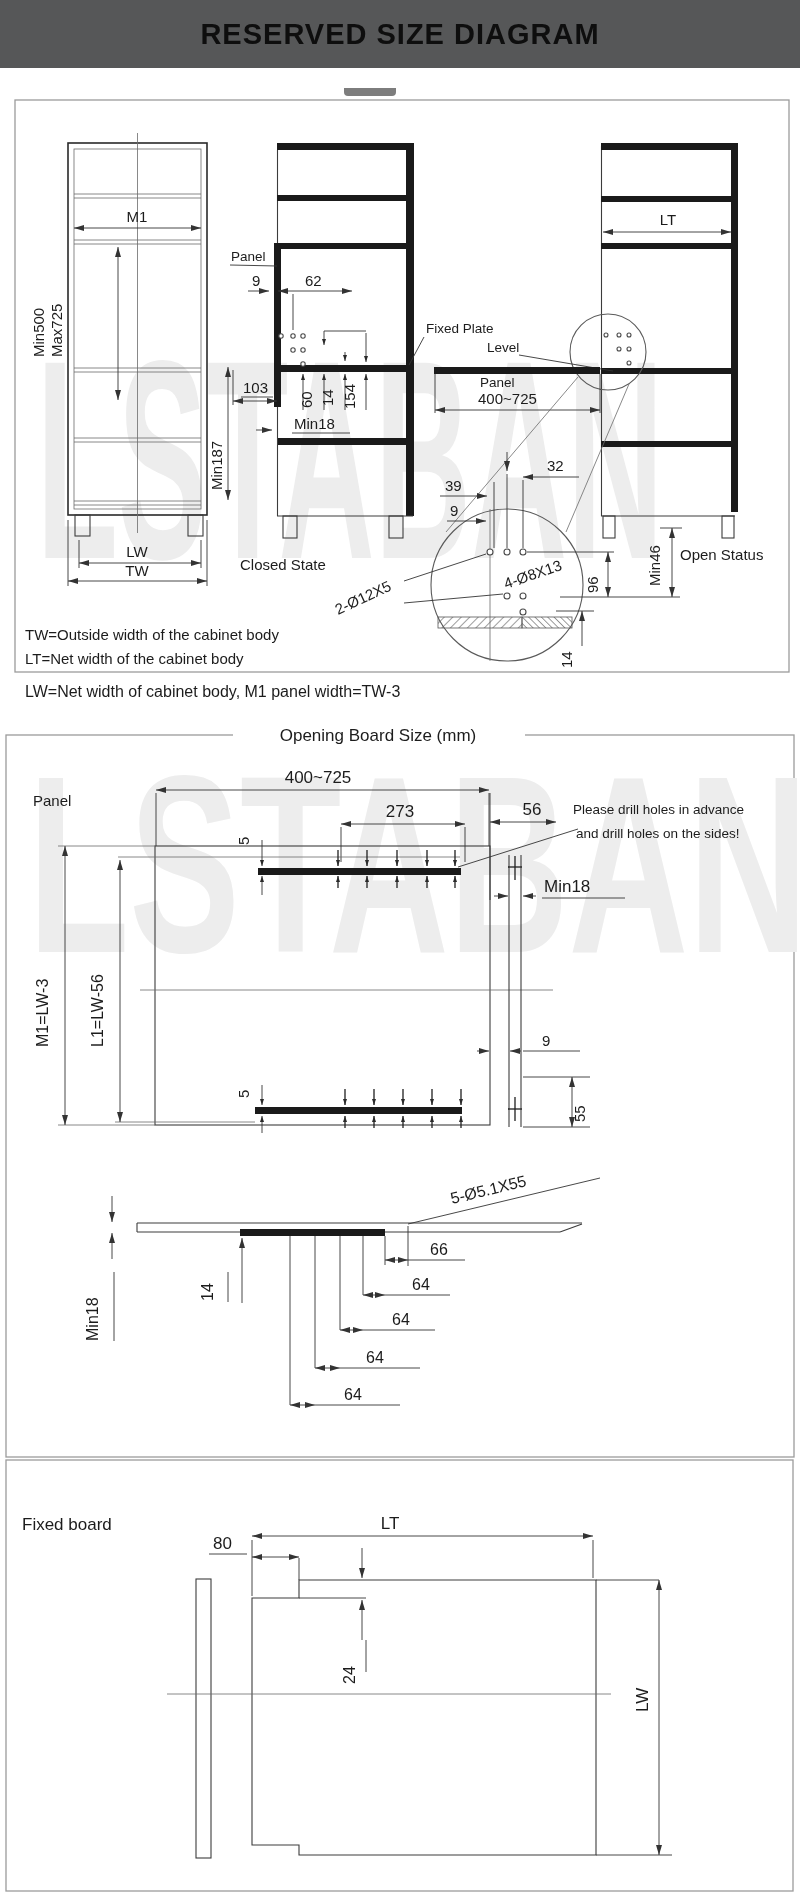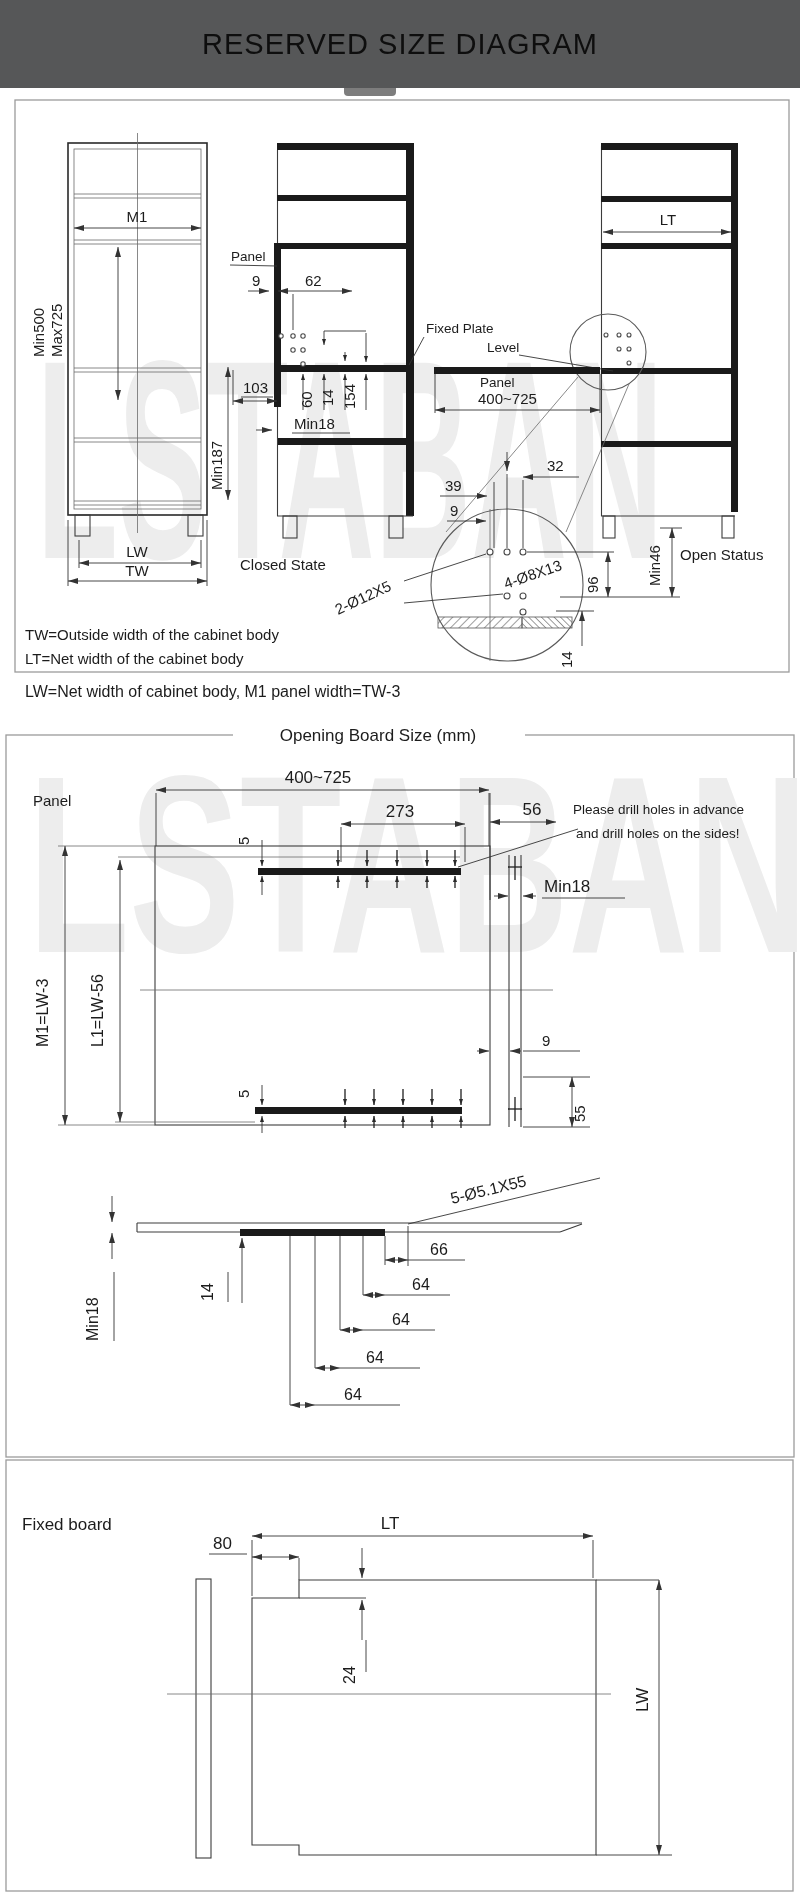--- a/index.html
+++ b/index.html
@@ -1,18 +1,18 @@
 <!DOCTYPE html>
 <html><head>
 <meta charset="utf-8">
 <style>
   html,body{margin:0;padding:0;background:#fff;}
   body{width:800px;height:1900px;position:relative;font-family:"Liberation Sans",sans-serif;}
-  .hdr{position:absolute;left:0;top:0;width:800px;height:88px;background:#565758;
-       display:flex;align-items:center;justify-content:center;}
+  .hdr{position:absolute;left:0;top:0;width:800px;height:68px;background:#565758;
+       display:flex;align-items:center;justify-content:center;font-weight:bold;}
   .hdr-title{font-size:29px;color:#0e0e0e;letter-spacing:1px;font-family:"Liberation Sans",sans-serif;}
   .hdr-tab{position:absolute;left:344px;top:88px;width:52px;height:8px;background:#7d7d7d;border-radius:0 0 4px 4px;}
   svg{position:absolute;left:0;display:block;}
   #sec1{top:0;}
   #sec2{top:712px;}
   #sec3{top:1458px;}
   .box{fill:none;stroke:#9b9b9b;stroke-width:1.3;}
   .ln{stroke:#3c3c3c;stroke-width:1.1;fill:none;}
   .ln2{stroke:#2a2a2a;stroke-width:1.6;fill:none;}
   .lt{stroke:#6b6b6b;stroke-width:0.8;fill:none;}

